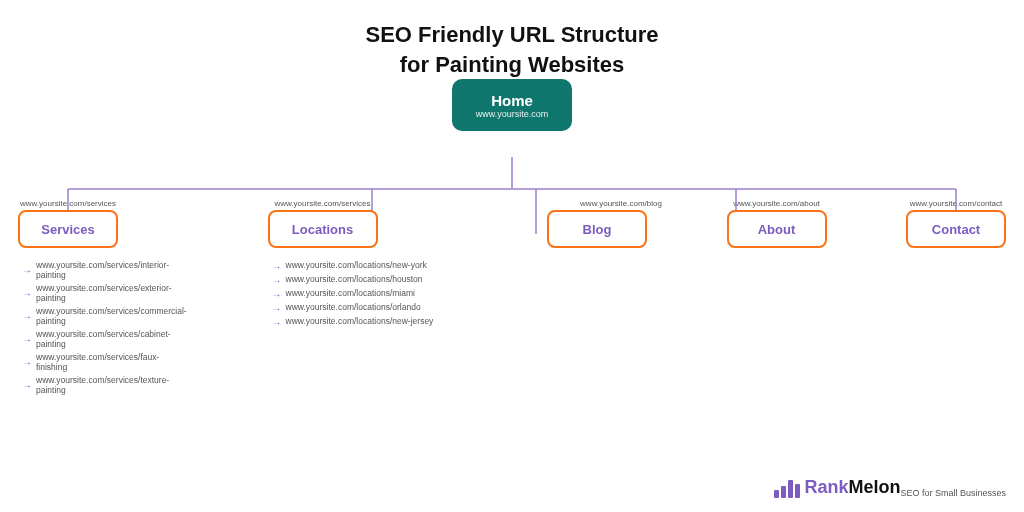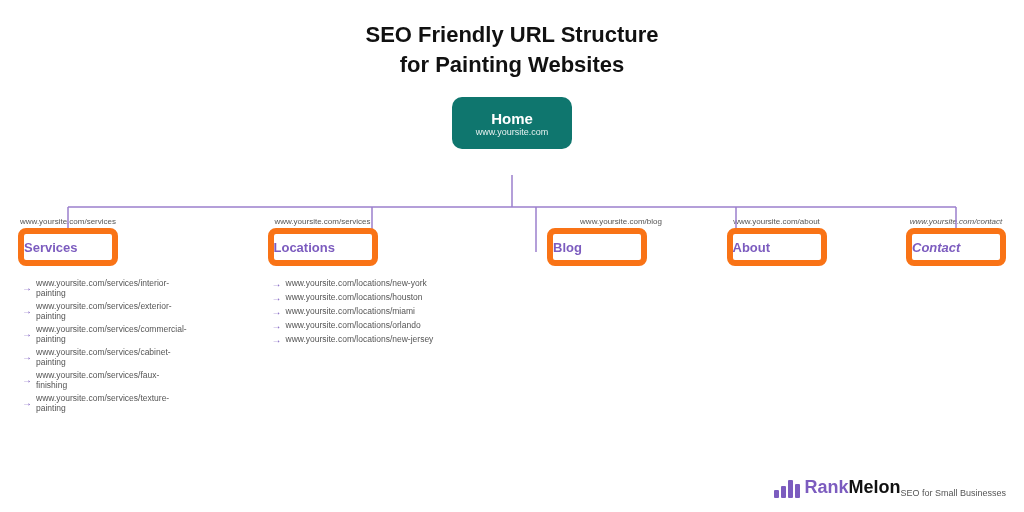--- a/index.html
+++ b/index.html
@@ -16,21 +16,20 @@
       height: 512px;
       padding: 20px 10px 10px 10px;
       position: relative;
     }
     .title {
       text-align: center;
       font-size: 22px;
       font-weight: 900;
       color: #111;
       line-height: 1.35;
-      margin-bottom: 18px;
     }
     
     .tree {
       position: relative;
       width: 100%;
     }
     
     .home-node {
       display: flex;
       flex-direction: column;
@@ -50,25 +49,25 @@
       font-weight: bold;
     }
     .home-node .node-url {
       font-size: 9px;
       opacity: 0.9;
     }
     
     .branch-node {
       display: flex;
       flex-direction: column;
-      align-items: flex-start;
+      align-items: center;
       justify-content: center;
       background: #fff;
       color: #7c5cbf;
-      border: 6px solid #f97316;
+      border: 2px solid #f97316;
       border-radius: 8px;
       width: 100px;
       height: 38px;
       font-size: 13px;
       font-weight: bold;
       position: relative;
       z-index: 2;
     }
     
     .lines-svg {
@@ -278,21 +277,21 @@
         </div>
       </div>
 
       <div class="branch-col" style="width:100px;">
         <div class="url-label" style="font-size:8px; color:#555; margin-bottom:2px;">www.yoursite.com/about</div>
         <div class="branch-node">
           <span>About</span>
         </div>
       </div>
 
-      <div class="branch-col" style="width:100px;font-style:italic;">
+      <div class="branch-col" style="width:100px;">
         <div class="url-label" style="font-size:8px; color:#555; margin-bottom:2px;">www.yoursite.com/contact</div>
         <div class="branch-node">
           <span>Contact</span>
         </div>
       </div>
 
     </div>
 
   </div>
 

